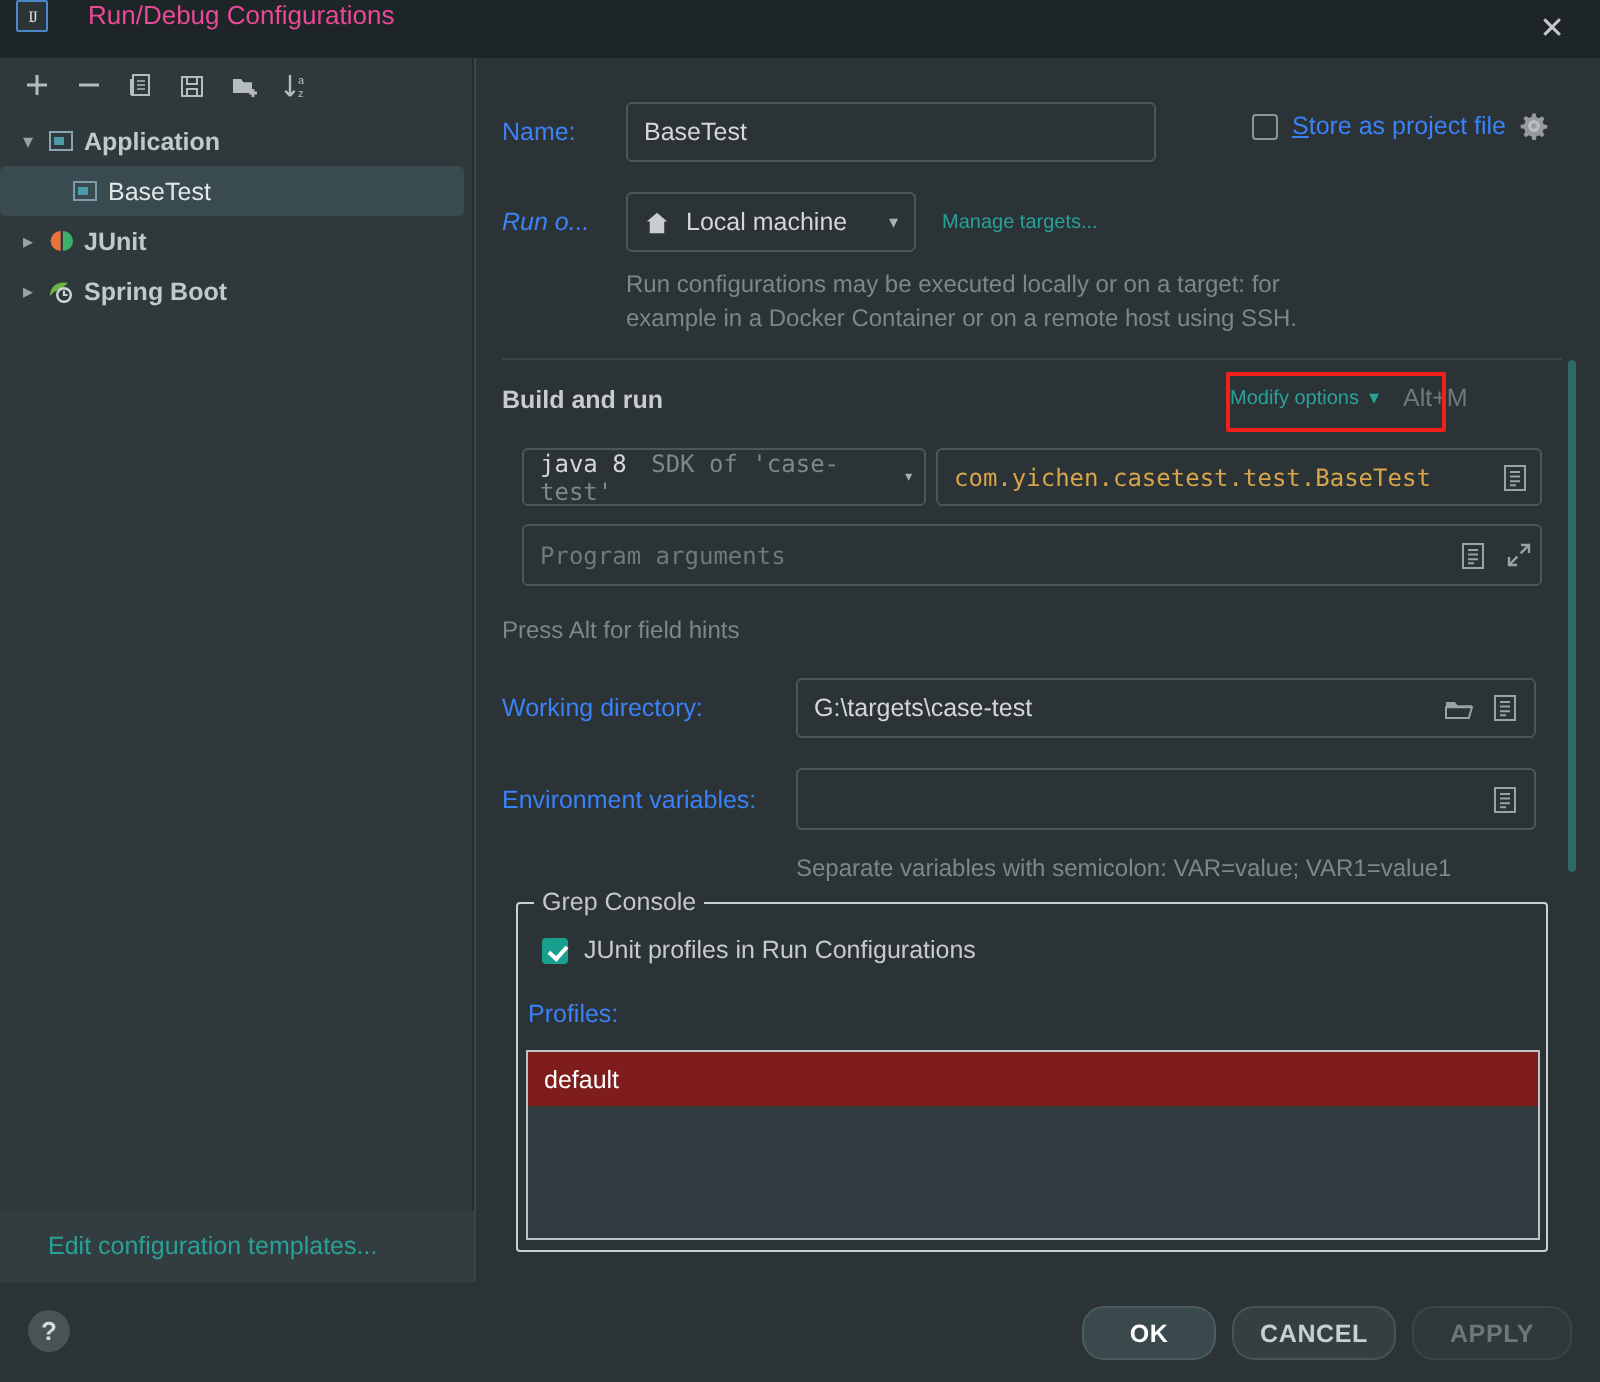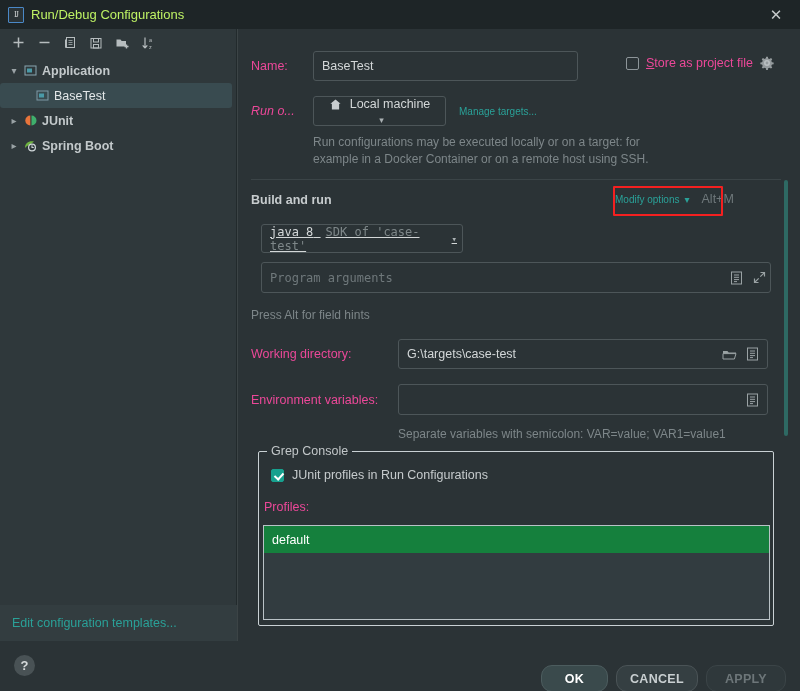--- a/index.html
+++ b/index.html
@@ -13,32 +13,32 @@
     position: relative;
     width: 800px; height: 691px;
     background: #3c4446;
     color: #bbbbbb;
   }
 
   
   .titlebar {
     position: absolute; left: 0; top: 0; width: 800px; height: 29px;
     background: #1e2527;
-    display: flex; align-items: center;
+    display: flex; 
   }
   .title-icon {
     width: 16px; height: 16px; margin-left: 8px;
     border: 1px solid #4a88c7; border-radius: 1px;
     background: #2b3336;
     display: flex; align-items: center; justify-content: center;
     font-size: 8px; color: #d7dadb; font-family: "Liberation Serif", serif;
     letter-spacing: -1px;
   }
   .title-text {
-    margin-left: 7px; font-size: 13px; color: #bef264;
+    margin-left: 20px; font-size: 13px; color: #ec4899;
   }
   .title-close {
     position: absolute; right: 16px; top: 7px;
     width: 16px; height: 16px;
     color: #c6cacb; font-size: 15px; line-height: 15px; text-align: center;
     cursor: pointer;
   }
 
   
   .left-panel {
@@ -74,37 +74,37 @@
   }
   .tree-row.selected::before {
     content: ""; position: absolute; left: -6px; top: 1px;
     width: 3px; height: 23px; background: #2aa198;
   }
   .tree-row.selected .tlabel { color: #e3e7e8; }
 
   .edit-templates {
     position: absolute; left: 0; bottom: 0; width: 237px; height: 36px;
     background: #333d40;
-    display: flex; align-items: center; padding-left: 12px;
+    display: flex; align-items: center; padding-left: 24px;
     color: #2aa198; font-size: 12.5px; cursor: pointer;
   }
 
   
   .main {
     position: absolute; left: 238px; top: 29px; width: 562px; height: 612px;
     background: #2b3336;
     overflow: hidden;
   }
   .scrollbar-track {
     position: absolute; right: 12px; top: 151px; width: 4px; height: 256px;
     background: #2e6963; border-radius: 2px;
   }
 
   .row { position: absolute; display: flex; align-items: center; }
-  .lbl { font-size: 12.5px; color: #ec4899; }
+  .lbl { font-size: 12.5px; color: #3b82f6; }
 
   .inp {
     background: #2b3336;
     border: 1px solid #4d5659;
     border-radius: 3px;
     color: #d3d7d8;
     font-size: 12.5px;
     font-family: "Liberation Sans", sans-serif;
     padding: 0 8px;
     height: 27px;
@@ -160,39 +160,39 @@
     position: absolute; top: -8px; left: 8px;
     background: #2b3336; padding: 0 4px;
     font-size: 12.5px; color: #c2c7c9;
   }
   .profiles-list {
     position: absolute;
     border: 1px solid #b9c2c6;
     background: #323c40;
   }
   .profile-row {
-    height: 27px; background: #15803d; color: #ffffff;
+    height: 27px; background: #7f1d1d; color: #ffffff;
     display: flex; align-items: center; padding-left: 8px;
     font-size: 12.5px; cursor: pointer;
   }
 
   
   .bottom {
     position: absolute; left: 0; bottom: 0; width: 800px; height: 50px;
     background: #2b3336;
   }
   .help-btn {
     position: absolute; left: 14px; top: 14px;
     width: 21px; height: 21px; border-radius: 50%;
     background: #495255; color: #d6dadb;
     display:flex; align-items:center; justify-content:center;
     font-size: 13px; font-weight: bold; cursor: pointer;
   }
   .dlg-btn {
-    position: absolute; top: 24px;
+    position: absolute; top: 12px;
     height: 27px; border-radius: 11px;
     display:flex; align-items:center; justify-content:center;
     font-size: 12.5px; font-weight: bold; letter-spacing: .3px;
     cursor: pointer;
   }
   .btn-ok { left: 541px; width: 67px; background: #3a4a4c; border: 1px solid #4c5c5e; color: #ffffff; }
   .btn-cancel { left: 616px; width: 82px; background: #353f42; border: 1px solid #4a5356; color: #c9cfd1; }
   .btn-apply { left: 706px; width: 80px; background: #2f383b; border: 1px solid #3b4447; color: #6d7679; }
 
   .icon-btn { cursor: pointer; display:flex; align-items:center; justify-content:center; }
@@ -315,21 +315,21 @@
       <span class="icon-btn" style="margin-left:7px;">
         <svg width="14" height="14" viewBox="0 0 16 16">
           <path d="M8 4.6a3.4 3.4 0 1 0 0 6.8 3.4 3.4 0 0 0 0-6.8zm0 5a1.6 1.6 0 1 1 0-3.2 1.6 1.6 0 0 1 0 3.2z" fill="#b9bfc1"></path>
           <path d="M7 .8h2l.3 2 1.6.7 1.7-1.1 1.4 1.4-1.1 1.7.7 1.6 2 .3v2l-2 .3-.7 1.6 1.1 1.7-1.4 1.4-1.7-1.1-1.6.7-.3 2H7l-.3-2-1.6-.7-1.7 1.1-1.4-1.4 1.1-1.7L2.4 9.6l-2-.3V7.3l2-.3.7-1.6L2 3.7l1.4-1.4L5.1 3.4l1.6-.7z" fill="#b9bfc1" opacity="0.75"></path>
         </svg>
       </span>
     </div>
 
     <div class="row" style="left:13px; top:67px;">
       <span class="lbl" style="width:62px;font-style:italic;">Run o...</span>
-      <span class="inp" style="width:133px; height:30px; justify-content:space-between;flex-direction:column;">
+      <span class="inp" style="width:145px; height:30px; justify-content:space-between;">
         <span style="display:flex;align-items:center;">
           <span class="icon-btn">
             <svg width="13" height="13" viewBox="0 0 14 14">
                 <path d="M7 1.5 1.5 6.2h1.6v6.3h7.8V6.2h1.6z" fill="#c8cdcf"></path>
               </svg>
           </span>
           <span style="margin-left:8px;">Local machine</span>
         </span>
         <span class="dd-arrow">▾</span>
       </span>
@@ -346,26 +346,35 @@
     <div class="row" style="left:13px; top:164px;">
       <span class="section-title">Build and run</span>
     </div>
     <div class="row" style="left:377px; top:163px;">
       <span class="link">Modify options</span>
       <span class="dd-arrow" style="color:#2aa198; font-size:10px; margin-left:5px;">▾</span>
       <span style="margin-left:12px; color:#6f787b; font-size:12.5px;">Alt+M</span>
     </div>
 
     <div class="row" style="left:23px; top:195px;">
-      <span class="inp mono" style="width:202px; height:29px; justify-content:flex-start; padding-right:5px;text-decoration:underline;">
+      <span class="inp mono" style="width:202px; height:29px; justify-content:flex-start; padding-right:5px;">
         <span>
           <span style="color:#d4d8d9;">java 8</span>
           <span style="color:#7e8789; margin-left:5px;">SDK of 'case-test'</span>
         </span>
         <span class="dd-arrow">▾</span>
+      </span>
+      <span class="inp mono" style="width:303px; height:29px; margin-left:5px; justify-content:space-between; padding-right:6px; color:#d9a54a;">
+        <span>com.yichen.casetest.test.BaseTest</span>
+        <span class="icon-btn">
+          <svg width="13" height="14" viewBox="0 0 13 14">
+              <rect x="1.5" y="1" width="10" height="12" fill="none" stroke="#9aa2a4"></rect>
+              <path d="M4 4h5M4 6.3h5M4 8.6h5M4 10.6h3" stroke="#9aa2a4"></path>
+            </svg>
+        </span>
       </span>
     </div>
 
     <div class="row" style="left:23px; top:233px;">
       <span class="inp" style="width:510px; height:31px; justify-content:space-between; padding-right:4px;">
         <span class="ph mono">Program arguments</span>
         <span style="display:flex; align-items:center; gap:10px;">
           <span class="icon-btn">
             <svg width="13" height="14" viewBox="0 0 13 14">
                 <rect x="1.5" y="1" width="10" height="12" fill="none" stroke="#9aa2a4"></rect>

